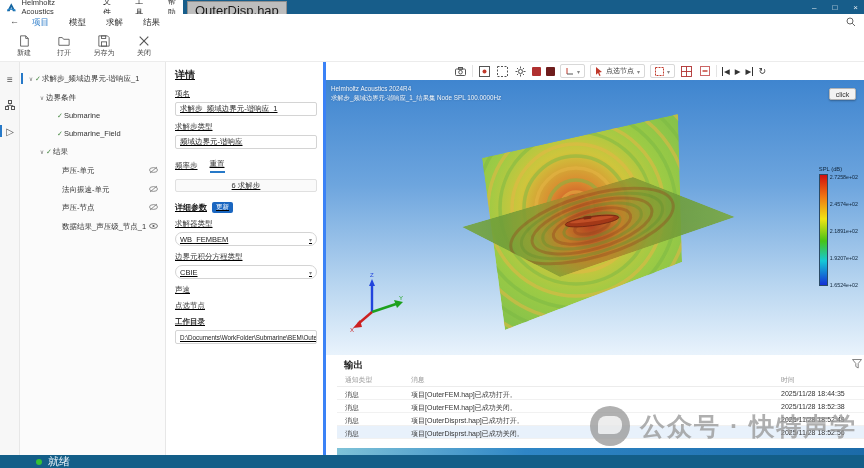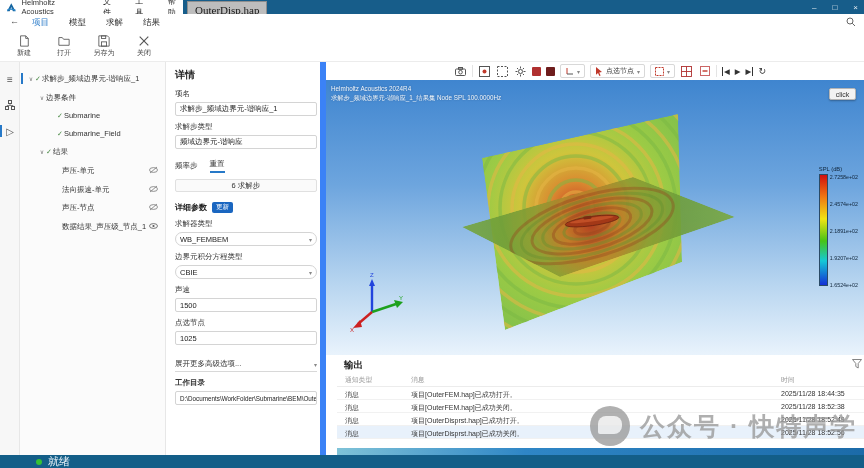--- a/index.html
+++ b/index.html
@@ -8,21 +8,21 @@
   #app { position:relative; width:720px; height:468px; background:#7f1d1d; }
 
   
   .titlebar { position:absolute; left:0; top:0; width:864px; height:14px; background:#fff; }
   .titlebar-left { position:absolute; left:0; top:0; width:183px; height:14px; background:#fff; display:flex; align-items:center; }
   .app-logo { width:11px; height:11px; margin-left:6px; }
   .app-name { font-size:7.5px; color:#333; margin-left:5px; }
   .menu-item { font-size:8px; color:#222; margin-left:17px; }
   .titlebar-strip { position:absolute; left:183px; top:0; width:681px; height:14px; background:#175d8a; }
   .doc-tab { position:absolute; left:4px; top:1px; height:13px; padding:8px 7px; background:#bdbdbd; color:#1a1a1a;
-             font-size:11px; display:flex; align-items:center; border:1px solid #8e8e8e; border-bottom:none;font-family:Liberation Serif, serif; }
+             font-size:13px; display:flex; align-items:center; border:1px solid #8e8e8e; border-bottom:none; }
   .win-controls { position:absolute; right:6px; top:0; height:14px; display:flex; align-items:center; gap:16px; color:#e8eef3; font-size:8px; }
   .dark-chip { position:absolute; left:420px; top:14px; width:17px; height:8px; background:#101010; border:1px solid #000; }
   .dark-chip .inner { position:absolute; left:3px; top:2px; width:10px; height:3px; background:#3a3a3a; }
 
   
   .ribbon { position:absolute; left:0; top:14px; width:864px; height:18px; background:#fff; }
   .back-arrow { position:absolute; left:10px; top:2px; font-size:9px; color:#555; }
   .ribbon-tabs { position:absolute; left:30px; top:0; display:flex; gap:16px; }
   .ribbon-tab { font-size:8.5px; color:#333; padding:3px 2px 4px; }
   .ribbon-tab.active { color:#2779c8; border-bottom:2px solid #14b8a6; }
@@ -42,21 +42,21 @@
   
   .tree-panel { position:absolute; left:20px; top:62px; width:146px; height:393px; background:#fbfbfb; border-right:1px solid #e7e7e7; }
   .tree-row { position:absolute; left:0; width:146px; height:17px; display:flex; align-items:center; font-size:7.5px; color:#333; }
   .tree-chevron { color:#777; font-size:6px; width:8px; text-align:center; }
   .tree-check { color:#4a8a46; font-size:7px; margin-right:1px; }
   .tree-label { white-space:nowrap; overflow:hidden; }
   .tree-eye { position:absolute; right:8px; top:4px; }
   .tree-accent { position:absolute; left:1px; top:3px; width:2px; height:11px; background:#2779c8; }
 
   
-  .details { position:absolute; left:166px; top:62px; width:160px; height:393px; background:#fff; border-right:6px solid #3b82f6; padding:6px 9px; }
+  .details { position:absolute; left:166px; top:62px; width:160px; height:393px; background:#fff; border-right:3px solid #3b82f6; padding:6px 9px;text-decoration:underline; }
   .d-title { font-size:10px; font-weight:bold; color:#222; margin-bottom:7px; }
   .d-label { font-size:7.5px; color:#333; margin:6px 0 3px; }
   .d-input { width:142px; height:14px; border:1px solid #d4d4d4; border-radius:2px; background:#fff; font-size:7.5px; color:#222;
              display:flex; align-items:center; padding:0 4px; white-space:nowrap; overflow:hidden; }
   .d-select { justify-content:space-between;border-radius:7px; }
   .d-caret { color:#888; font-size:6px; }
   .d-tabrow { display:flex; align-items:center; gap:12px; margin-top:10px; }
   .d-tab { font-size:7.5px; color:#333; }
   .d-tab.reset { padding-bottom:2px; border-bottom:2px solid #2779c8; }
   .d-stepbtn { width:142px; height:13px; margin-top:6px; background:#fafafa; border:1px solid #e0e0e0; border-radius:2px;
@@ -293,29 +293,23 @@
       <span class="d-caret">▾</span>
     </div>
 
     <div class="d-label">边界元积分方程类型</div>
     <div class="d-input d-select">
       <span>CBIE</span>
       <span class="d-caret">▾</span>
     </div>
 
     <div class="d-label">声速</div>
-    <div class="d-input">1500</div>
 
     <div class="d-label">点选节点</div>
-    <div class="d-input">1025</div>
-
-    <div class="d-expander">
-      <span>展开更多高级选项...</span>
-      <span class="d-caret">▾</span>
-    </div>
+
 
     <div class="d-label" style="font-weight:bold;">工作目录</div>
     <div class="d-input d-path">D:\Documents\WorkFolder\Submarine\BEM\Oute</div>
   </div>
 
   <div class="right-col">
 
     <div class="vp-toolbar">
       <span class="vt-icon">
         <svg width="11" height="9" viewBox="0 0 11 9">

